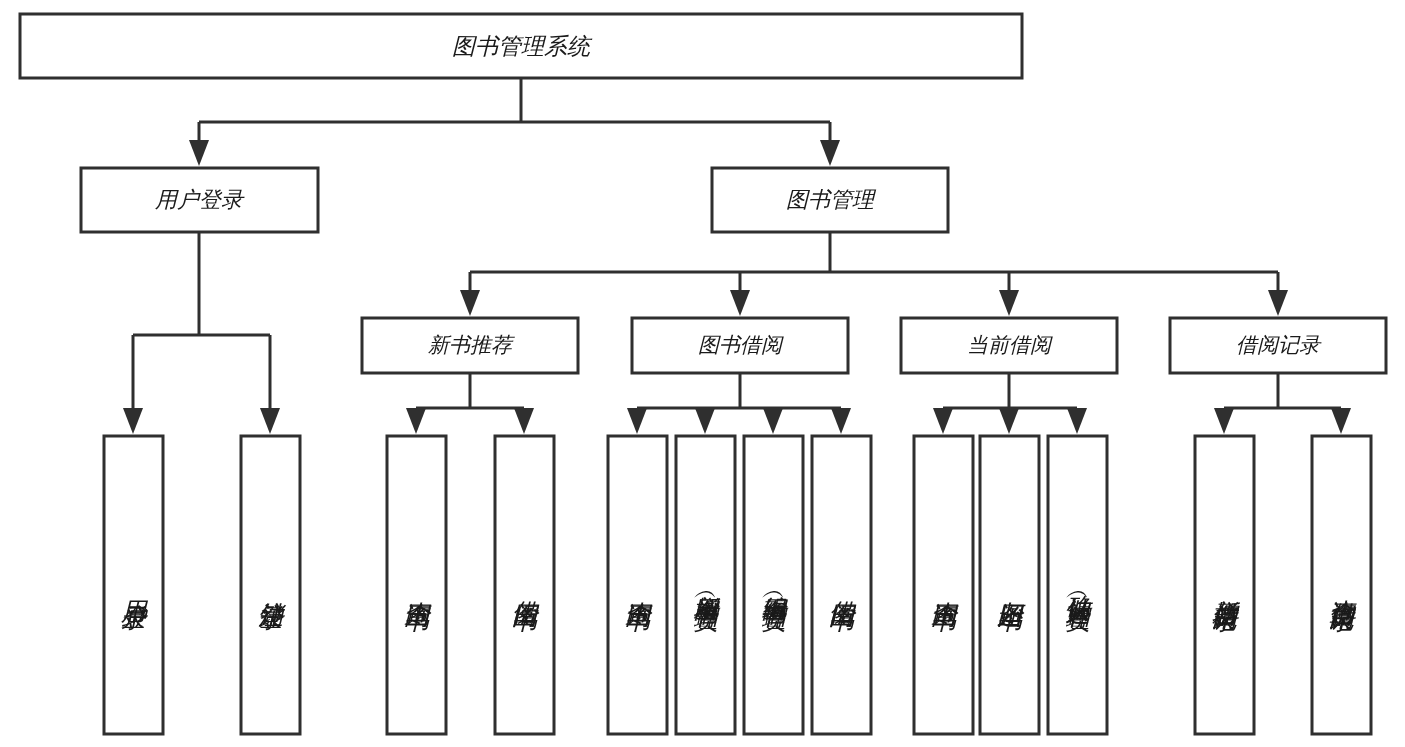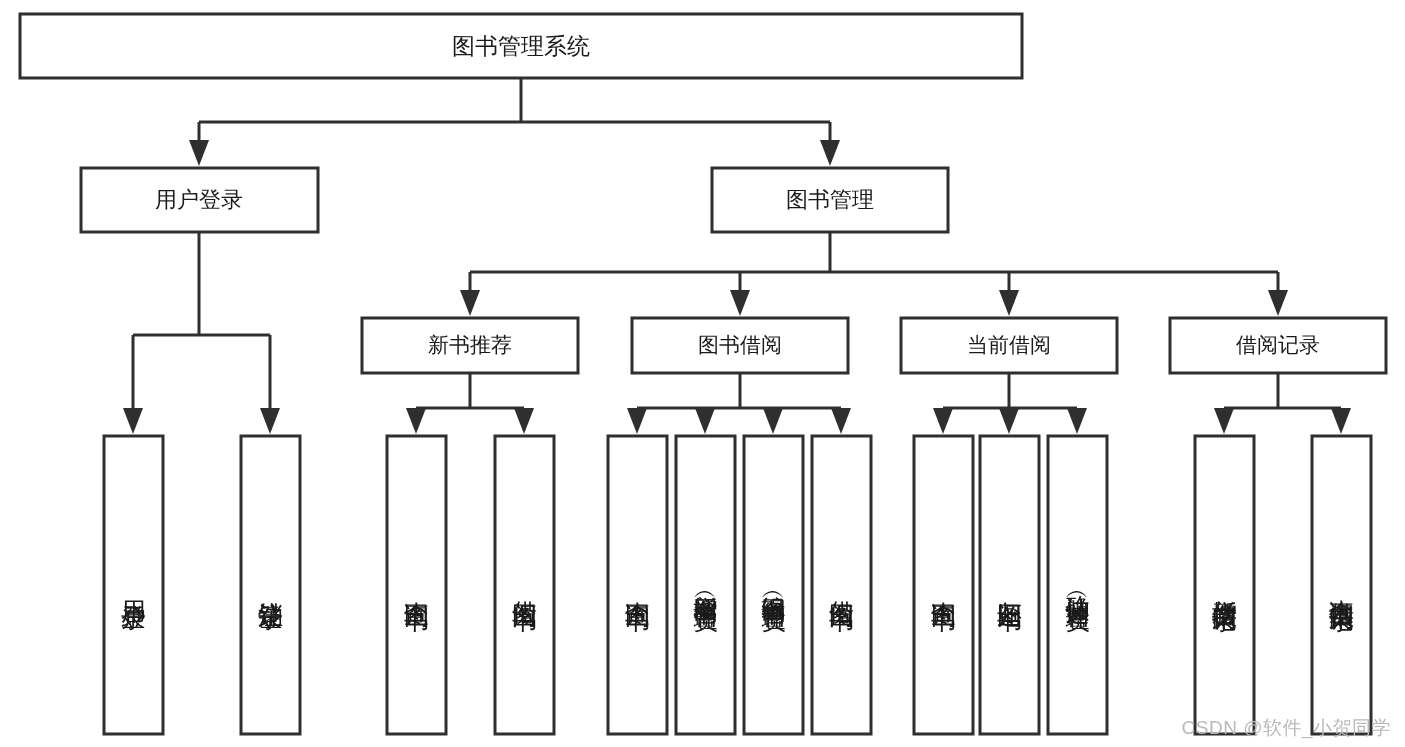--- a/index.html
+++ b/index.html
@@ -1,20 +1,20 @@
 <!DOCTYPE html>
 <html><head>
 <meta charset="utf-8">
 <style>
   html,body{margin:0;padding:0;background:#ffffff;}
   body{
     font-family:"Liberation Sans","DejaVu Sans",sans-serif;
     width:1405px;height:747px;overflow:hidden;position:relative;
   }
-  #stage{position:relative;width:1405px;height:747px;background:#ffffff;}
+  #stage{position:relative;width:1405px;height:747px;background:#ffffff;font-style:italic;}
   svg#diagram{position:absolute;left:0;top:0;width:1405px;height:747px;display:block;}
   .box-rect{fill:#ffffff;stroke:#2f2f2f;stroke-width:3;}
   .conn{stroke:#2f2f2f;stroke-width:3;fill:none;stroke-linecap:butt;}
   .arrow-head{fill:#2f2f2f;stroke:none;}
   .node-label{
     font-family:"Liberation Sans","DejaVu Sans",sans-serif;
     fill:#1a1a1a;text-anchor:middle;dominant-baseline:middle;
   }
   .lbl-root{font-size:23px;}
   .lbl-l1{font-size:22px;}
@@ -182,15 +182,14 @@
   <div class="vert-label" style="left:744px;top:436px;width:59px;height:298px;font-size:24px;">编辑图书（管理员）</div>
   <div class="vert-label" style="left:812px;top:436px;width:59px;height:298px;">借阅图书</div>
 
   <div class="vert-label" style="left:914px;top:436px;width:59px;height:298px;">查询图书</div>
   <div class="vert-label" style="left:980px;top:436px;width:59px;height:298px;">归还图书</div>
   <div class="vert-label" style="left:1048px;top:436px;width:59px;height:298px;font-size:24px;">确认归还（管理员）</div>
 
   <div class="vert-label" style="left:1195px;top:436px;width:59px;height:298px;">新增借阅记录</div>
   <div class="vert-label" style="left:1312px;top:436px;width:59px;height:298px;">查询借阅记录</div>
 
-  <div id="watermark">CSDN @软件_小贺同学</div>
 
 </div>
 
 </body></html>

